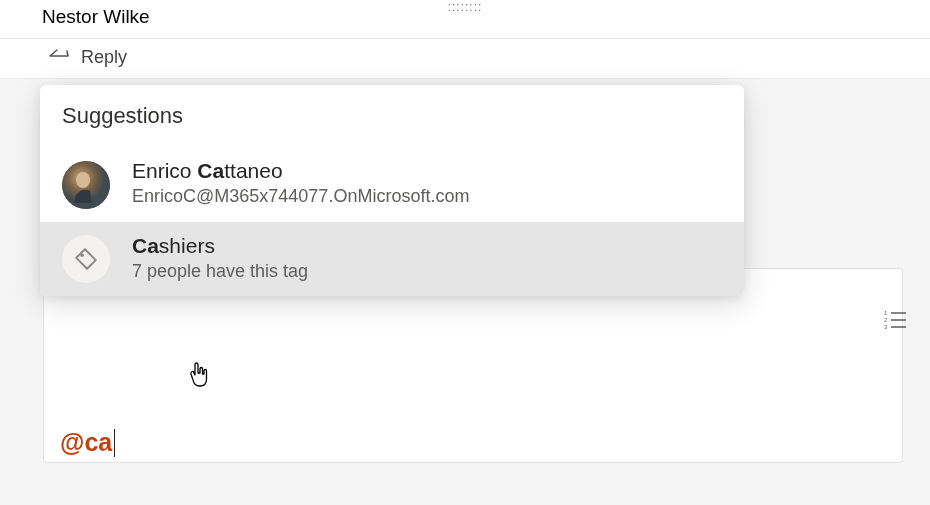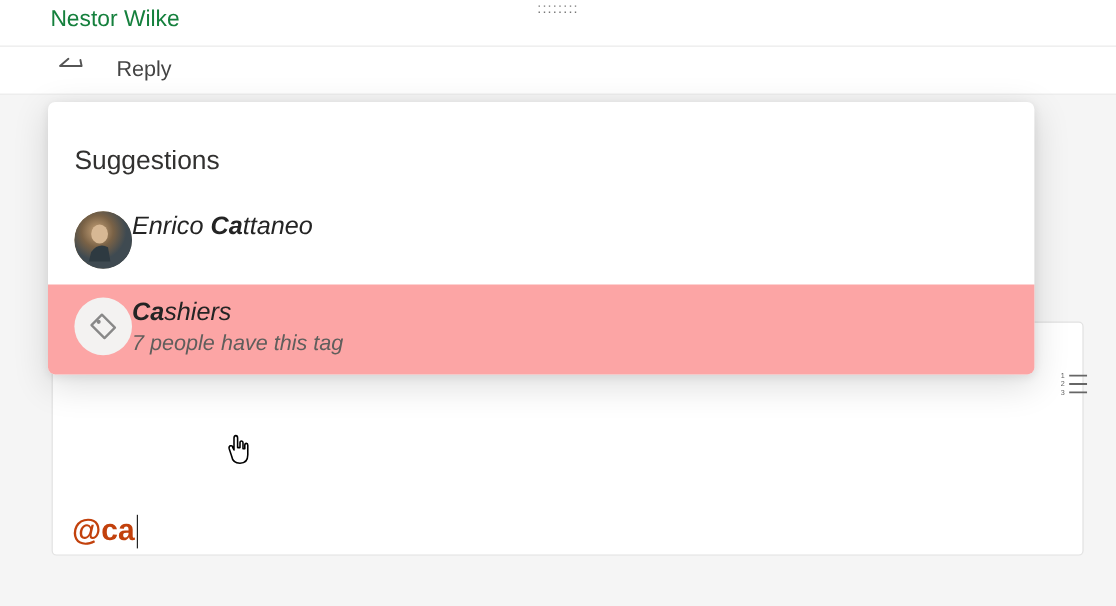--- a/index.html
+++ b/index.html
@@ -10,66 +10,66 @@
       font-family: "Segoe UI", -apple-system, sans-serif;
       position: relative;
       overflow: hidden;
     }
     .top-bar {
       background: #fff;
       border-bottom: 1px solid #e6e6e6;
       padding: 6px 0 10px 0;
     }
     .sender-name {
-      color: #15803d;
+      color: #000000;
       font-size: 19px;
       font-weight: 400;
       padding-left: 42px;
     }
     .reply-row {
       background: #fff;
       padding: 8px 12px 10px 48px;
       display: flex;
       align-items: center;
-      gap: 27px;
+      gap: 11px;
       border-bottom: 1px solid #e9e9e9;
     }
     .reply-row .reply-arrow {
       color: #666;
     }
     .reply-label {
       color: #444;
       font-size: 18px;
     }
     .suggestions-panel {
       position: absolute;
       left: 40px;
       top: 85px;
-      width: 822px;
+      width: 704px;
       background: #fff;
       border-radius: 6px;
       box-shadow: 0 8px 30px rgba(0,0,0,0.14), 0 2px 8px rgba(0,0,0,0.08);
-      padding-top: 32px;
+      padding-top: 14px;
       z-index: 10;
     }
     .suggestions-header {
       font-size: 22px;
       font-weight: 400;
       color: #323130;
       padding: 4px 22px 18px 22px;
     }
     .suggestion-item {
       display: flex;
-      align-items: flex-start;
+      align-items: flex-end;
+      gap: 22px;
       padding: 11px 22px 13px 22px;
       cursor: pointer;
-      font-style: italic;
     }
     .suggestion-item.hovered {
-      background: #fca5a5;
+      background: #e5e5e5;
     }
     .suggestion-item:last-child {
       border-radius: 0 0 6px 6px;
     }
     .avatar {
       width: 48px;
       height: 48px;
       border-radius: 50%;
       flex-shrink: 0;
       display: flex;
@@ -199,20 +199,21 @@
           </radialGradient>
         </defs>
         <ellipse cx="21" cy="19" rx="7" ry="8" fill="#d7b894"></ellipse>
         <path d="M14 34 Q20 26 28 30 L30 42 L12 42 Z" fill="#2e3a41"></path>
       </svg>
     </div>
     <div class="suggestion-text">
       <div class="title">
         <span>Enrico </span><span class="bold">Ca</span><span>ttaneo</span>
       </div>
+      <div class="subtitle">EnricoC@M365x744077.OnMicrosoft.com</div>
     </div>
   </div>
 
 
   <div class="suggestion-item hovered">
     <div class="avatar tag">
       <svg width="26" height="26" viewBox="0 0 24 24" fill="none">
         <path d="M3 11 L11 3 L21 13 L13 21 L3 11 Z" stroke="#888" stroke-width="1.8" stroke-linejoin="round"></path>
         <circle cx="8.5" cy="8.5" r="1.6" fill="#888"></circle>
       </svg>

